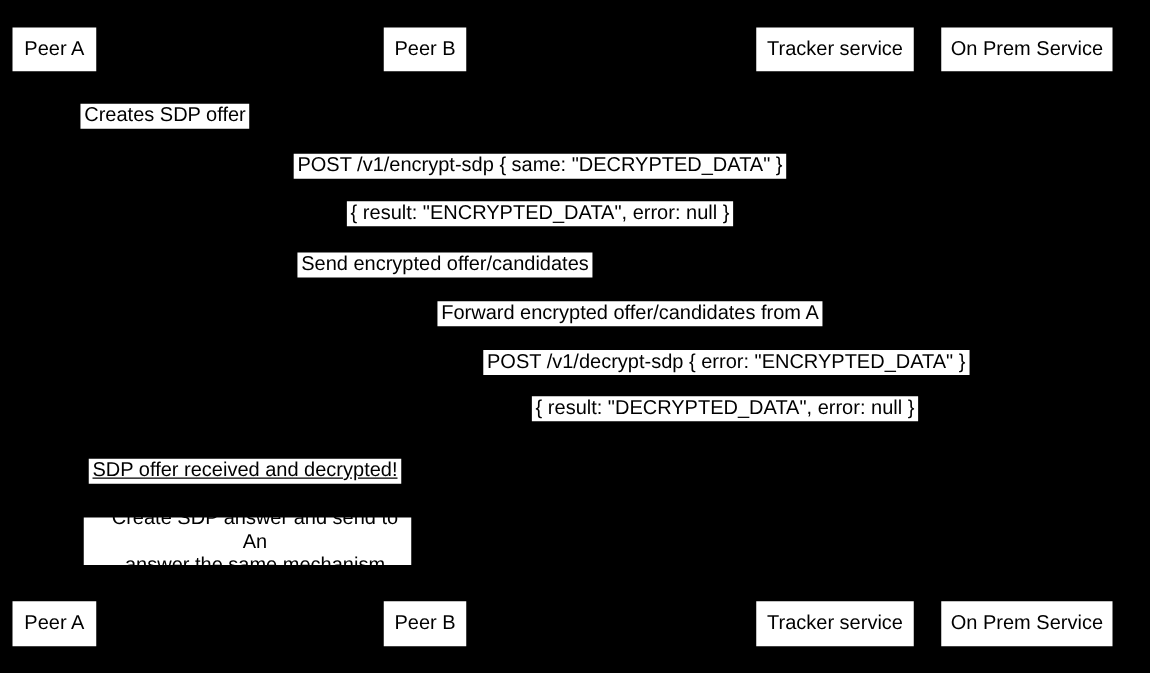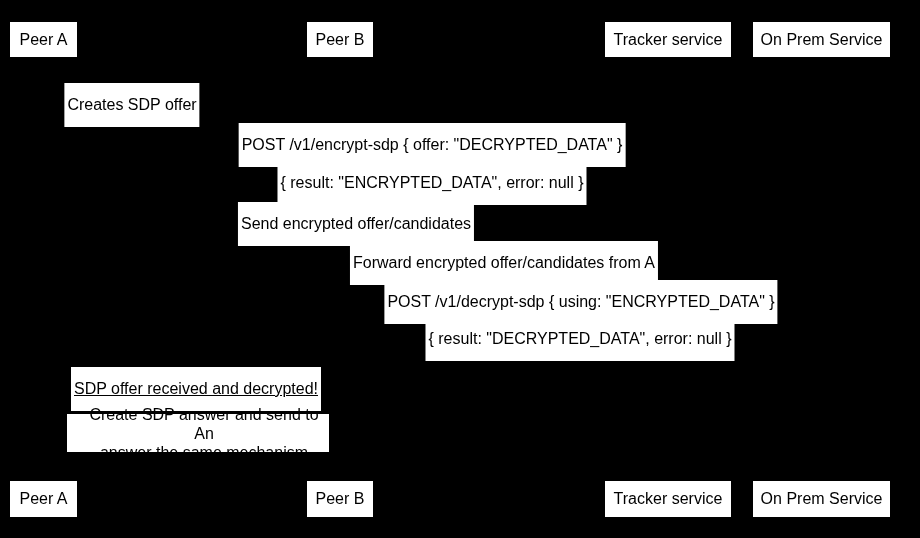--- a/index.html
+++ b/index.html
@@ -25,21 +25,21 @@
     font-size: 16px;
     white-space: nowrap;
   }
   .msg {
     position: absolute;
     background: var(--box_fill, #ffffff);
     color: var(--text, #000000);
     font-size: 16px;
     line-height: 20px;
     height: 20px;
-    padding: 12px 3px;
+    padding: 0 3px;
     white-space: nowrap;
     transform: translateX(-50%);
   }
   .note {
     position: absolute;
     background: var(--box_fill, #ffffff);
     color: var(--text, #000000);
     font-size: 16px;
     line-height: 19px;
     text-align: center;
@@ -53,25 +53,25 @@
 <body>
 
 <div class="stage">
 
   <div class="actor" style="left:10px; top:22px; width:67px; height:35px;">Peer A</div>
   <div class="actor" style="left:307px; top:22px; width:66px; height:35px;">Peer B</div>
   <div class="actor" style="left:605px; top:22px; width:126px; height:35px;">Tracker service</div>
   <div class="actor" style="left:753px; top:22px; width:137px; height:35px;">On Prem Service</div>
 
   <div class="msg" style="left:132px; top:83px;">Creates SDP offer</div>
-  <div class="msg" style="left:432px; top:123px;">POST /v1/encrypt-sdp { offer: "DECRYPTED_DATA" }</div>
+  <div class="msg" style="left:432px; top:123px;">POST /v1/encrypt-sdp { same: "DECRYPTED_DATA" }</div>
   <div class="msg" style="left:432px; top:161px;">{ result: "ENCRYPTED_DATA", error: null }</div>
   <div class="msg" style="left:504px; top:241px;">Forward encrypted offer/candidates from A</div>
   <div class="msg" style="left:356px; top:202px;">Send encrypted offer/candidates</div>
-  <div class="msg" style="left:581px; top:280px;">POST /v1/decrypt-sdp { using: "ENCRYPTED_DATA" }</div>
+  <div class="msg" style="left:581px; top:280px;">POST /v1/decrypt-sdp { error: "ENCRYPTED_DATA" }</div>
   <div class="msg" style="left:580px; top:317px;">{ result: "DECRYPTED_DATA", error: null }</div>
   <div class="msg" style="left:196px; top:367px;text-decoration:underline;">SDP offer received and decrypted!</div>
 
   <div class="note" style="left:67px; top:414px; width:250px; height:38px;">
     <span>Create SDP answer and send to An</span>
     <span>answer the same mechanism</span>
   </div>
 
   <div class="actor" style="left:10px; top:481px; width:67px; height:36px;">Peer A</div>
   <div class="actor" style="left:307px; top:481px; width:66px; height:36px;">Peer B</div>

